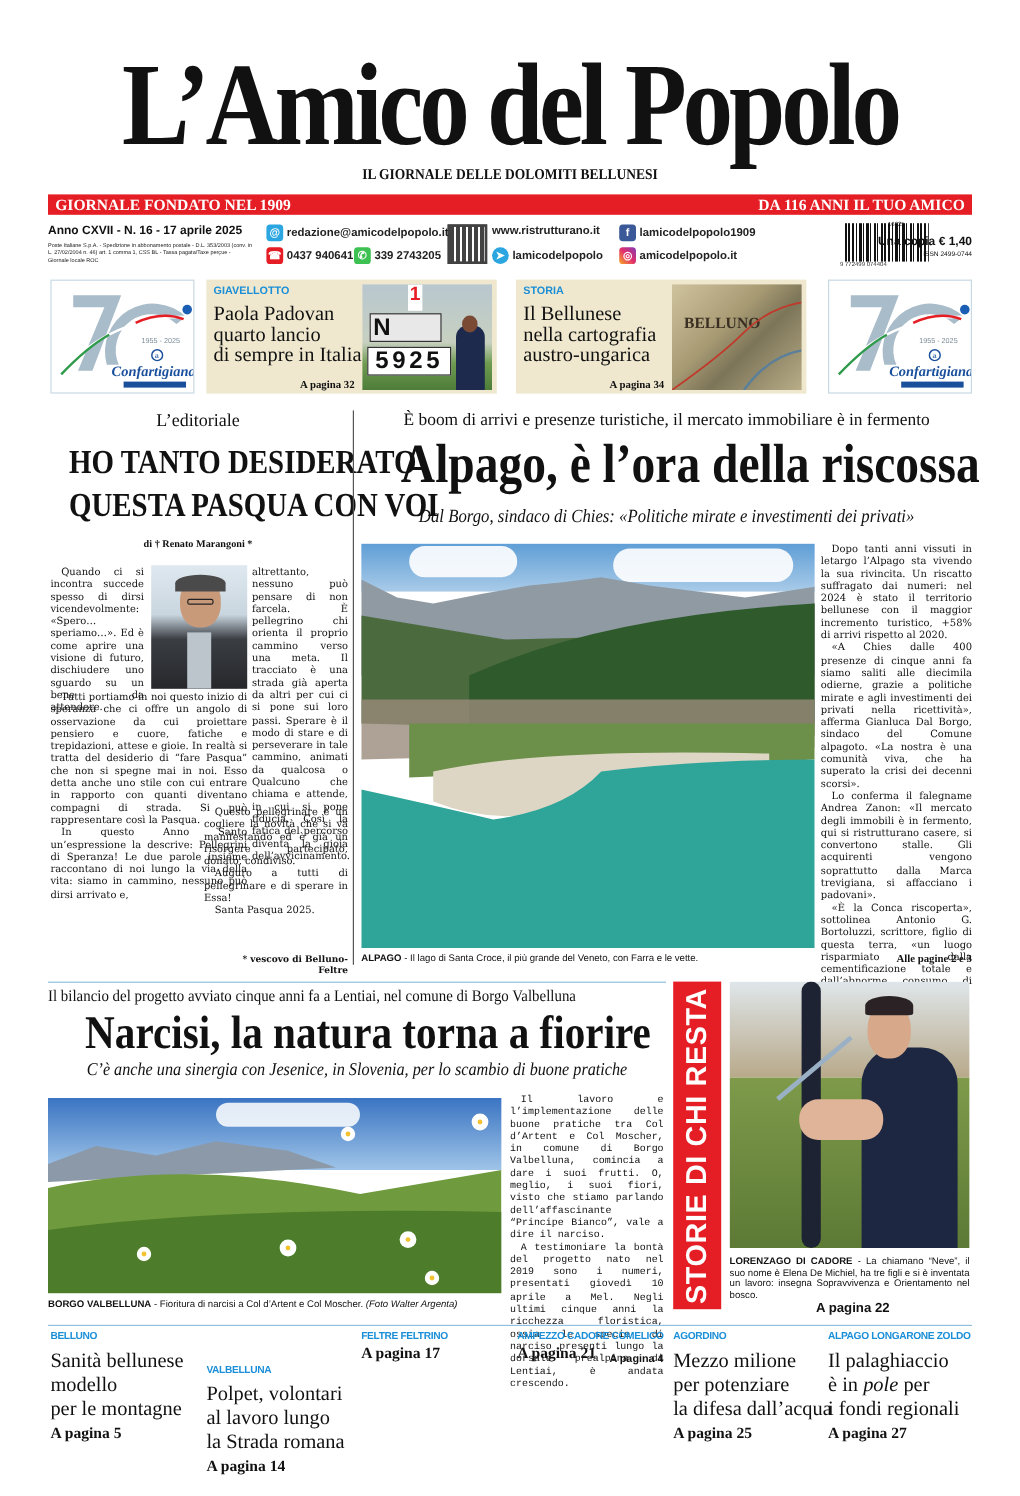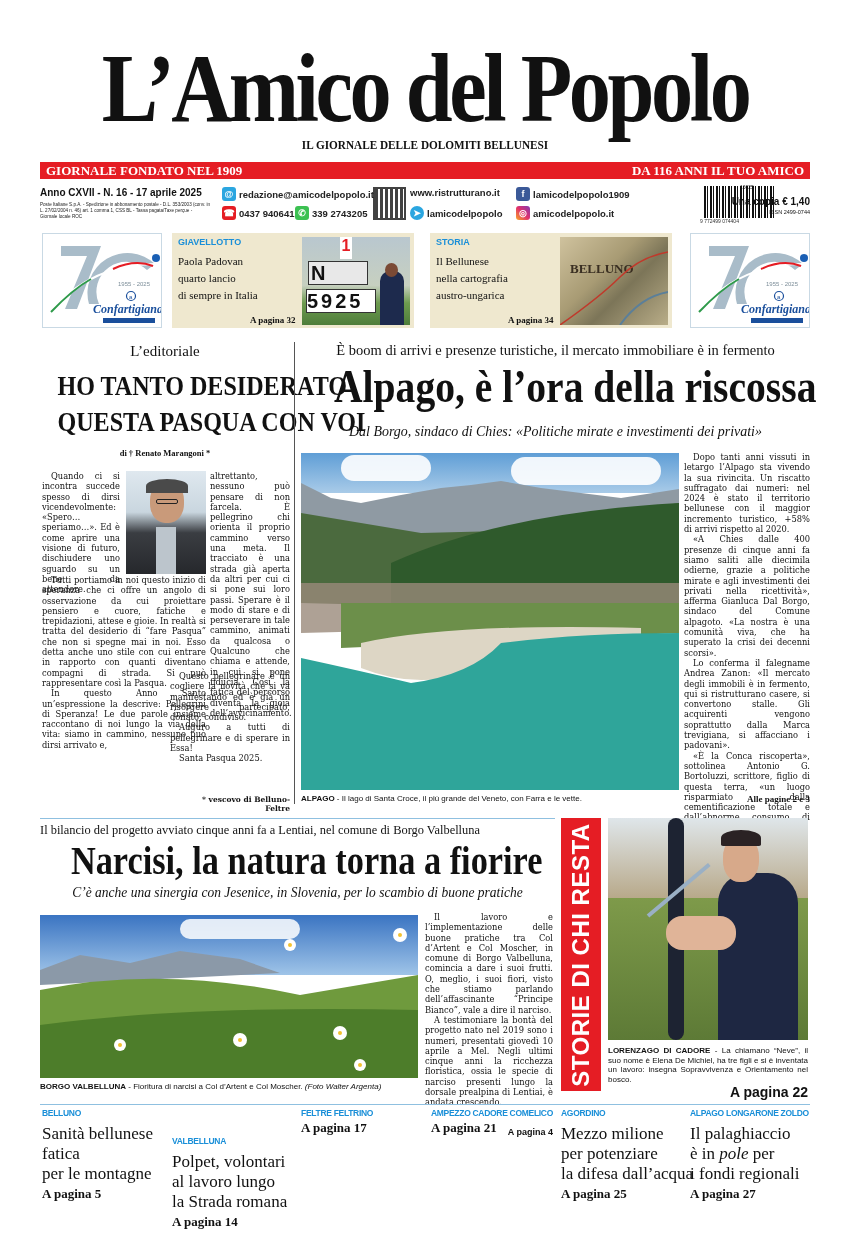--- a/index.html
+++ b/index.html
@@ -22,21 +22,21 @@
         repeating-linear-gradient(90deg,#222 0 3px,#fff 3px 5px), #222; opacity: .85; border: 2px solid #222; }
   .barcode { left: 664px; top: 2px; width: 70px; height: 32px; background: repeating-linear-gradient(90deg,#111 0 2px,#fff 2px 3px,#111 3px 4px,#fff 4px 6px); }
   .barcode-num { left: 660px; top: 34px; font-size: 5px; color: #333; }
   .price { right: 0; top: 12px; font-weight: bold; font-size: 10px; text-align: right; }
   .issn { right: 0; top: 25px; font-size: 5.5px; }
 
   
   .logo70 { width: 120px; height: 95px; border: 1px solid #c9d9e4; background: #fff; overflow: hidden; }
   .promo { height: 95px; background: #efe8cf; }
   .promo-kicker { font-family: "Liberation Sans", sans-serif; font-weight: bold; font-size: 9px; color: #1a8fd8; }
-  .promo-title { font-family: "Liberation Serif", serif; font-size: 11px; line-height: 17px; color: #111; }
+  .promo-title { font-family: "Liberation Serif", serif; font-size: 17px; line-height: 17px; color: #111; }
   .promo-page { font-family: "Liberation Serif", serif; font-weight: bold; font-size: 9px; }
 
   
   .ed-label { left: 40px; top: 343px; width: 250px; text-align: center; font-size: 15px; }
   .ed-title { left: 40px; top: 368px; width: 250px; text-align: center; font-weight: bold; font-size: 28px; line-height: 36px; transform: scaleX(0.86); transform-origin: center; white-space: nowrap; }
   .ed-byline { left: 40px; top: 448px; width: 250px; text-align: center; font-weight: bold; font-size: 8.5px; }
   .bodytext { font-family: "DejaVu Serif", serif; font-size: 8.3px; line-height: 10.3px; text-align: justify; color: #111; }
   .bodytext p { text-indent: 9px; }
   .vrule { background: #555; width: 1px; }
 
@@ -135,21 +135,21 @@
   <div class="abs promo-kicker" style="left:6px;top:4px;">GIAVELLOTTO</div>
   <div class="abs promo-title" style="left:6px;top:20px;">
     <div>Paola Padovan</div>
     <div>quarto lancio</div>
     <div>di sempre in Italia</div>
   </div>
   <div class="abs promo-page" style="left:78px;top:82px;">A pagina 32</div>
   <div class="abs" style="left:130px;top:4px;width:108px;height:88px;background:linear-gradient(#b9c7cf 0,#c7d0c0 55%,#6d9b4f 75%,#4e7d3a 100%);overflow:hidden;">
     <div class="abs" style="left:38px;top:0;width:12px;height:22px;background:#fff;color:#e51d24;font:bold 16px 'Liberation Sans',sans-serif;text-align:center;">1</div>
     <div class="abs" style="left:6px;top:24px;width:60px;height:24px;background:#e8e8e8;border:1px solid #333;font:bold 20px 'Liberation Sans',sans-serif;color:#111;padding-left:2px;">N</div>
-    <div class="abs" style="left:4px;top:52px;width:70px;height:24px;background:#fff;border:1px solid #333;font:bold 20px 'Liberation Sans',sans-serif;color:#111;letter-spacing:3px;">5925</div>
+    <div class="abs" style="left:4px;top:52px;width:70px;height:24px;background:#fff;border:1px solid #333;font:bold 20px 'Liberation Sans',sans-serif;color:#111;letter-spacing:3px;text-align:center;">5925</div>
     <div class="abs" style="left:78px;top:34px;width:24px;height:54px;background:#1d2a4d;border-radius:10px 10px 0 0;"></div>
     <div class="abs" style="left:83px;top:26px;width:13px;height:14px;background:#7a4a35;border-radius:50%;"></div>
   </div>
 </div>
 
 <div class="abs promo" style="left:430px;top:233px;width:242px;">
   <div class="abs promo-kicker" style="left:6px;top:4px;">STORIA</div>
   <div class="abs promo-title" style="left:6px;top:20px;">
     <div>Il Bellunese</div>
     <div>nella cartografia</div>
@@ -267,21 +267,21 @@
         <circle cx="300" cy="118" r="2"></circle>
         <circle cx="250" cy="30" r="2"></circle>
         <circle cx="360" cy="20" r="2"></circle>
         <circle cx="320" cy="150" r="2"></circle>
       </g>
   </svg>
 </div>
 <div class="abs caption" style="left:40px;top:1082px;width:390px;white-space:nowrap;">
   <b>BORGO VALBELLUNA</b><span> - Fioritura di narcisi a Col d’Artent e Col Moscher.</span> <i>(Foto Walter Argenta)</i>
 </div>
-<div class="abs bodytext" style="left:425px;top:912px;width:128px;">
+<div class="abs bodytext" style="left:425px;top:912px;width:128px;font-family:Liberation Mono, monospace;">
   <p>Il lavoro e l’implementazione delle buone pratiche tra Col d’Artent e Col Moscher, in comune di Borgo Valbelluna, comincia a dare i suoi frutti. O, meglio, i suoi fiori, visto che stiamo parlando dell’affascinante “Principe Bianco”, vale a dire il narciso.</p>
   <p>A testimoniare la bontà del progetto nato nel 2019 sono i numeri, presentati giovedì 10 aprile a Mel. Negli ultimi cinque anni la ricchezza floristica, ossia le specie di narciso presenti lungo la dorsale prealpina di Lentiai, è andata crescendo.</p>
 </div>
 <div class="abs" style="left:480px;top:1082px;width:73px;text-align:right;font-family:'Liberation Sans',sans-serif;font-weight:bold;font-size:9px;margin-top:45px;">A pagina 4</div>
 
 <div class="abs redband">
   <span>STORIE DI CHI RESTA</span>
 </div>
 <div class="abs archer-photo">
   <div class="abs" style="left:0;top:0;width:100%;height:80px;background:linear-gradient(#dfe6ea,#b8a98a);"></div>
@@ -289,29 +289,29 @@
   <div class="abs" style="left:60px;top:0;width:16px;height:222px;background:#1d2332;border-radius:8px;"></div>
   <div class="abs" style="left:110px;top:55px;width:80px;height:167px;background:#1e2742;border-radius:30px 30px 0 0;"></div>
   <div class="abs" style="left:115px;top:18px;width:36px;height:46px;background:#d7a98a;border-radius:45%;"></div>
   <div class="abs" style="left:113px;top:12px;width:40px;height:16px;background:#2a2224;border-radius:50% 50% 10% 10%;"></div>
   <div class="abs" style="left:58px;top:98px;width:70px;height:34px;background:#e0b498;border-radius:16px;"></div>
   <div class="abs" style="left:40px;top:96px;width:80px;height:4px;background:#9ab0c5;transform:rotate(-40deg);transform-origin:left;"></div>
 </div>
 <div class="abs caption" style="left:608px;top:1046px;width:200px;line-height:9.5px;text-align:justify;">
   <b>LORENZAGO DI CADORE</b><span> - La chiamano “Neve”, il suo nome è Elena De Michiel, ha tre figli e si è inventata un lavoro: insegna Sopravvivenza e Orientamento nel bosco.</span>
 </div>
-<div class="abs caption" style="left:680px;top:1084px;width:128px;text-align:right;font-weight:bold;font-size:14px;">A pagina 22</div>
+<div class="abs caption" style="left:680px;top:1084px;width:128px;text-align:left;font-weight:bold;font-size:11px;">A pagina 22</div>
 
 <div class="abs hrblue" style="left:40px;top:1104px;width:770px;"></div>
 
 <div class="abs bottom-col" style="left:42px;">
   <div class="bc-kicker">BELLUNO</div>
   <div class="bc-title">
     <div>Sanità bellunese</div>
-      <div>fatica</div>
+      <div>modello</div>
       <div>per le montagne</div>
   </div>
   <div class="bc-page">A pagina 5</div>
 </div>
 <div class="abs bottom-col" style="left:172px;margin-top:28px;">
   <div class="bc-kicker">VALBELLUNA</div>
   <div class="bc-title">
     <div>Polpet, volontari</div>
       <div>al lavoro lungo</div>
       <div>la Strada romana</div>

